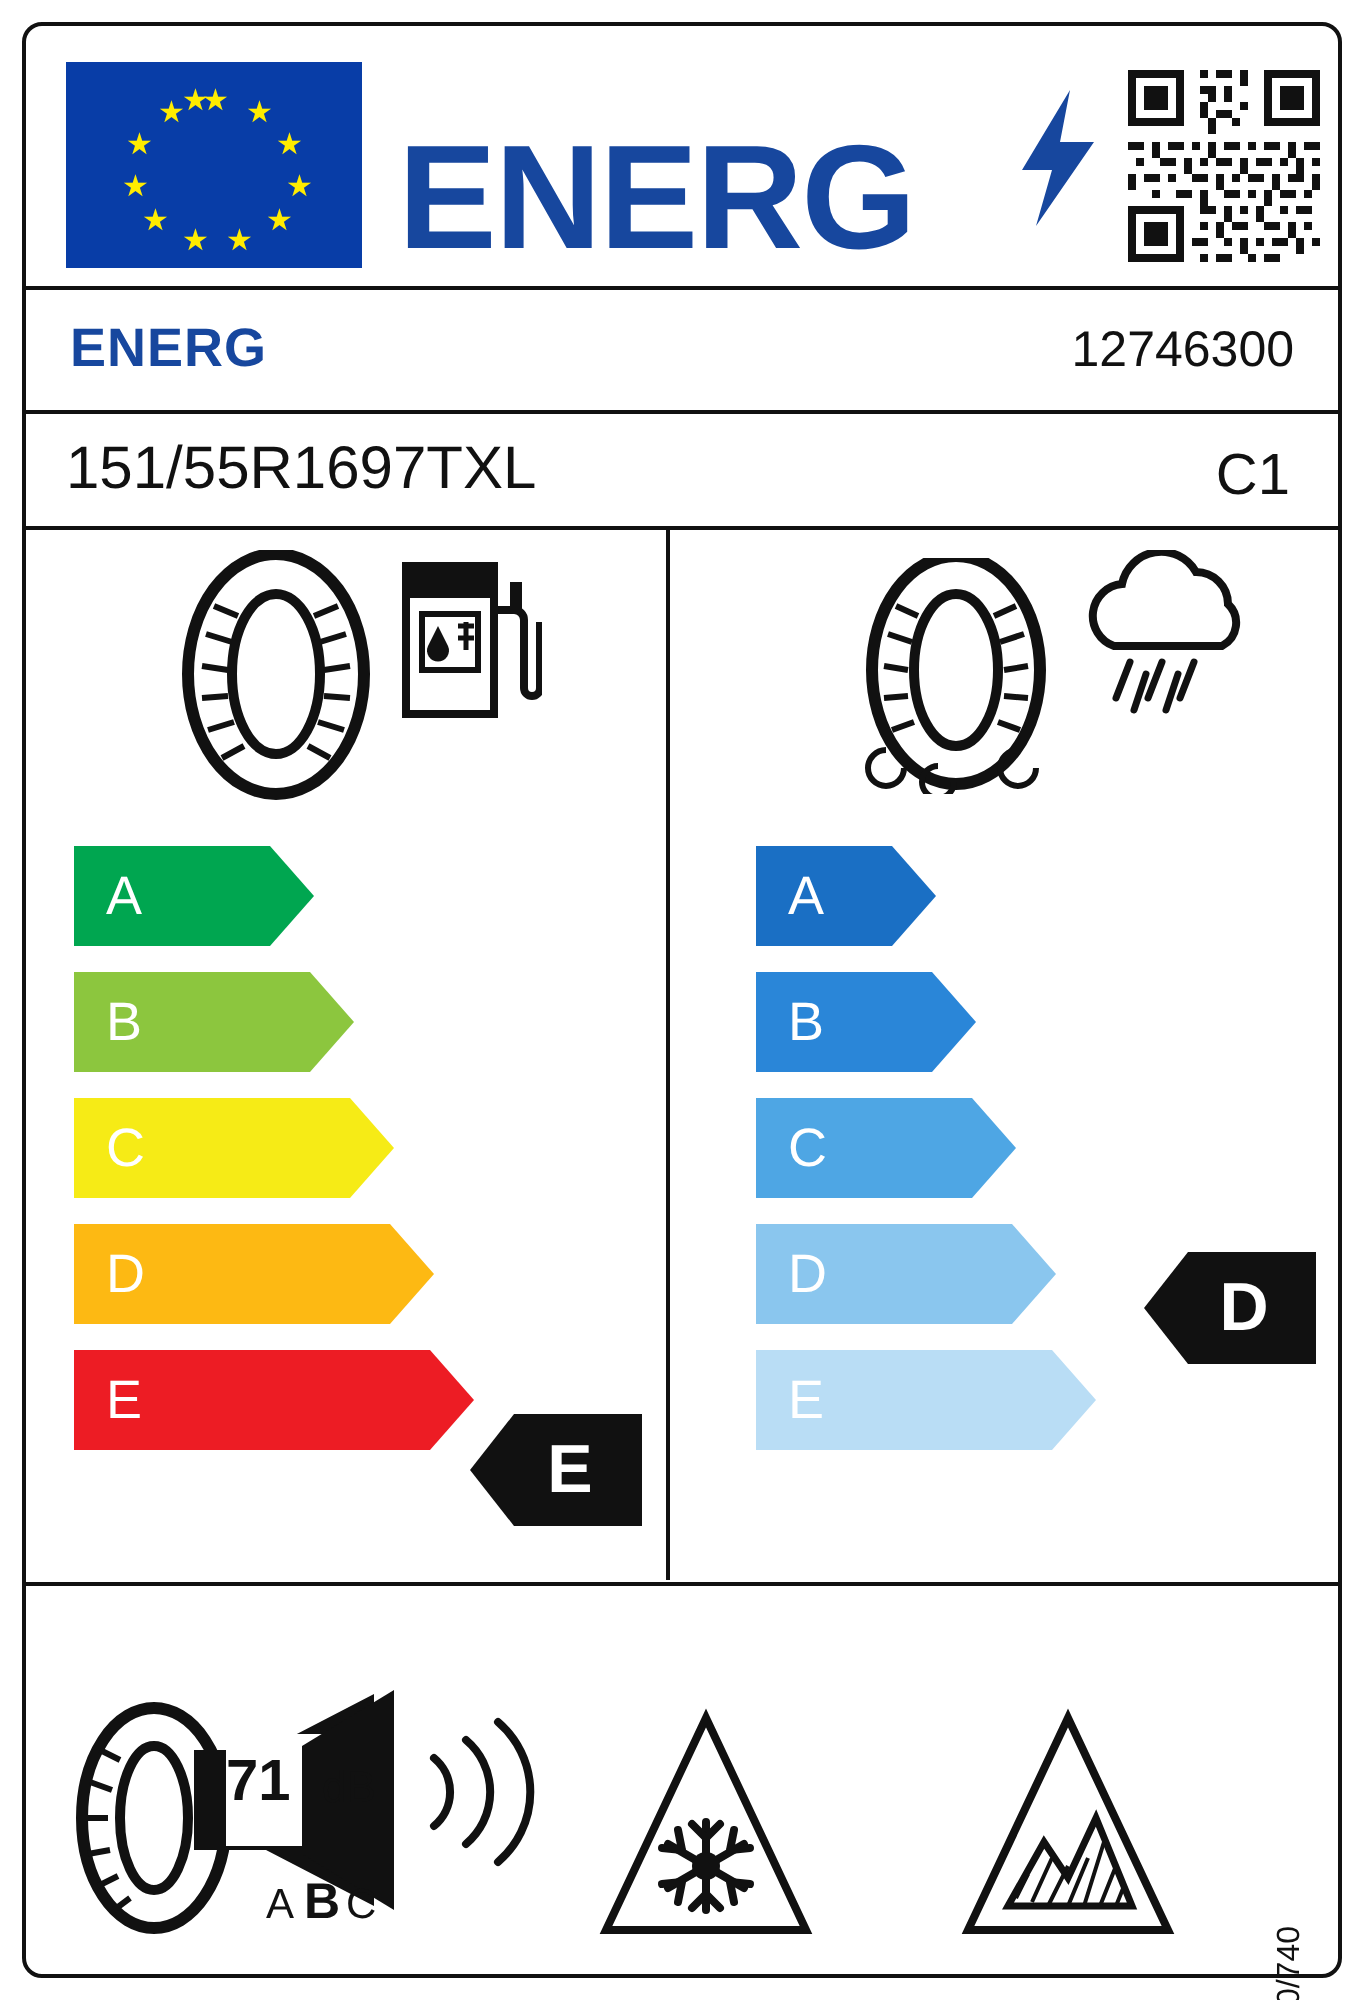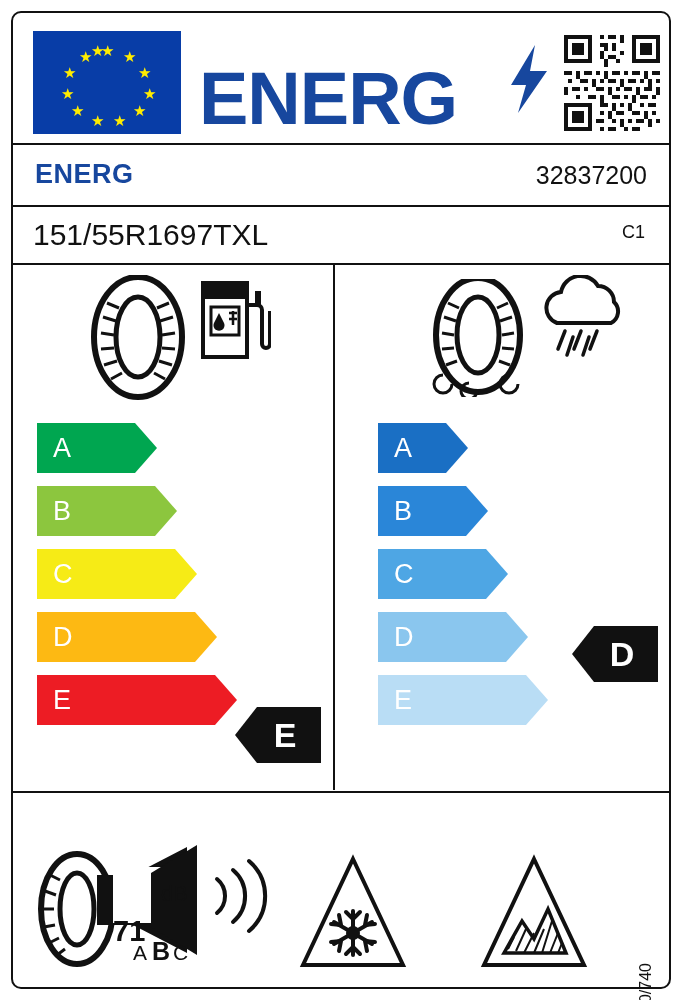--- a/index.html
+++ b/index.html
@@ -100,21 +100,21 @@
     position: absolute;
     left: 20px;
     top: 205px;
     font-size: 30px;
     color: #111;
   }
   .class {
     position: absolute;
     right: 24px;
     top: 209px;
-    font-size: 18px;
+    font-size: 29px;
     color: #111;
   }
   .divider {
     position: absolute;
     left: 320px;
     top: 252px;
     width: 0;
     height: 525px;
     border-left: 2px solid #111;
   }
@@ -306,21 +306,21 @@
             <rect x="15" y="23" width="1" height="1"></rect>
             <rect x="17" y="23" width="2" height="1"></rect>
         </g>
       </svg>
     </div>
   </div>
 
   <div class="rule" style="top:130px;"></div>
 
   <div class="brand">ENERG</div>
-  <div class="code">32837200</div>
+  <div class="code">12746300</div>
 
   <div class="rule" style="top:192px;"></div>
 
   <div class="size">151/55R1697TXL</div>
   <div class="class">C1</div>
 
   <div class="rule" style="top:250px;"></div>
 
   <div class="divider"></div>
 
@@ -426,21 +426,21 @@
       </svg>
     </div>
 
     <div style="position:absolute;left:78px;top:32px;">
       <svg width="126" height="110" viewBox="0 0 126 110">
         <polygon points="6,30 6,80 42,80 96,108 96,2 42,30" fill="#111"></polygon>
         <rect x="22" y="22" width="84" height="56" fill="#fff"></rect>
         <polygon points="106,0 106,110 60,82 60,28" fill="#111"></polygon>
       </svg>
     </div>
-    <div class="db-value" style="left:100px;top:62px;margin-top:40px;">71</div>
+    <div class="db-value" style="left:100px;top:62px;">71</div>
     <div class="db-unit" style="left:148px;top:68px;">dB</div>
 
     <div style="position:absolute;left:196px;top:40px;">
       <svg width="60" height="86" viewBox="0 0 60 86">
         <g fill="none" stroke="#111" stroke-width="4" stroke-linecap="round">
           <path d="M8 26 a22 22 0 0 1 0 34"></path>
           <path d="M24 17 a34 34 0 0 1 0 52"></path>
           <path d="M40 8 a46 46 0 0 1 0 70"></path>
         </g>
       </svg>

